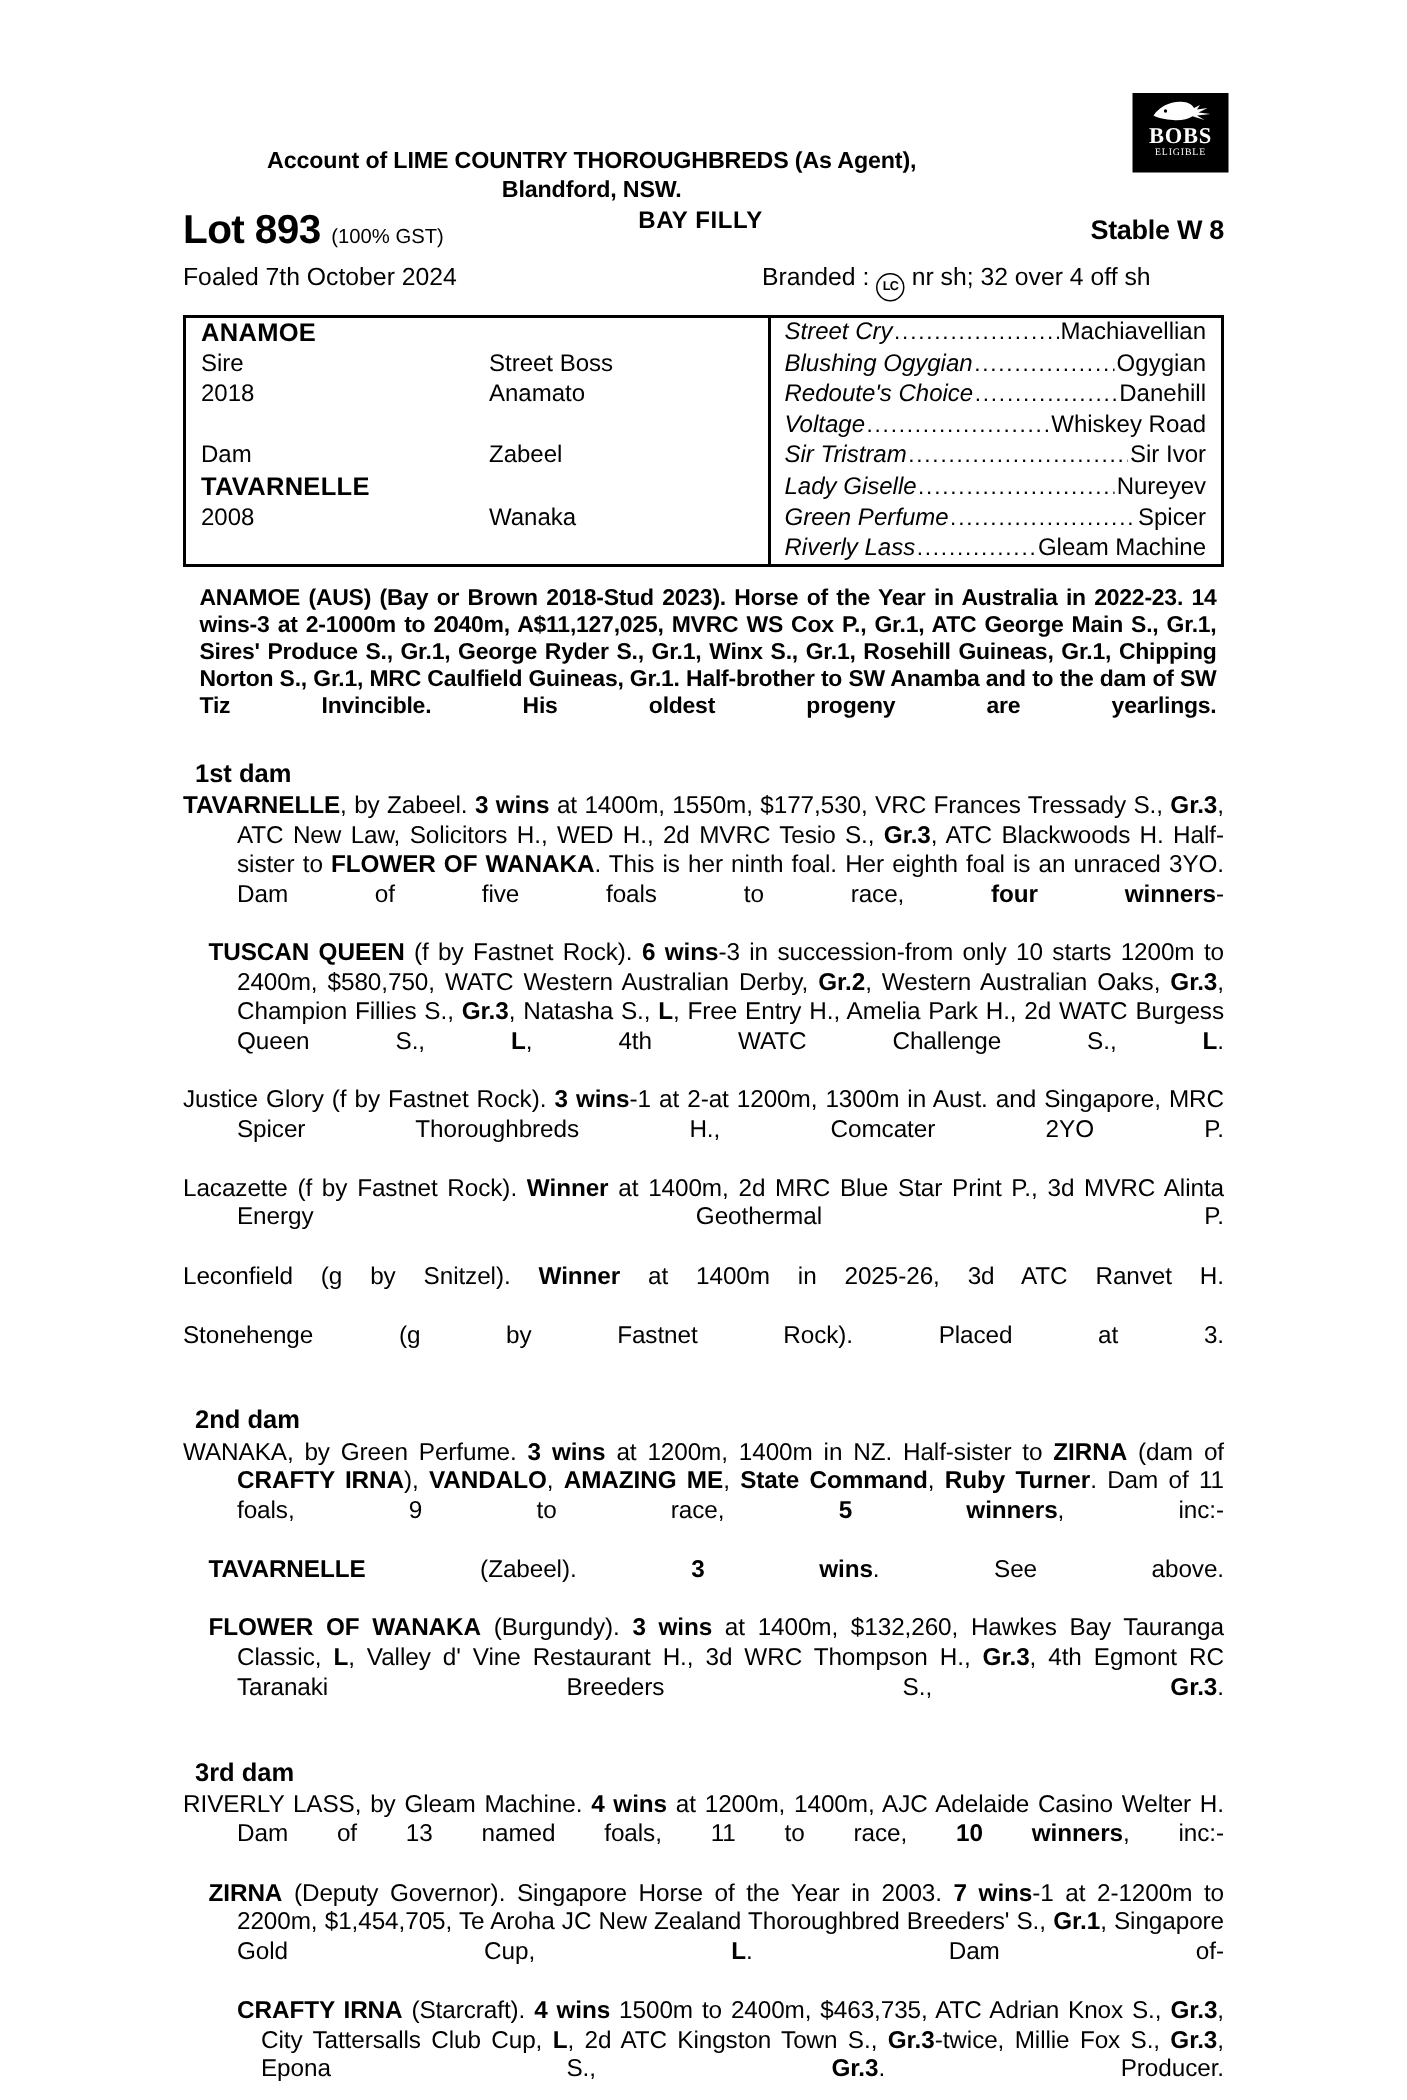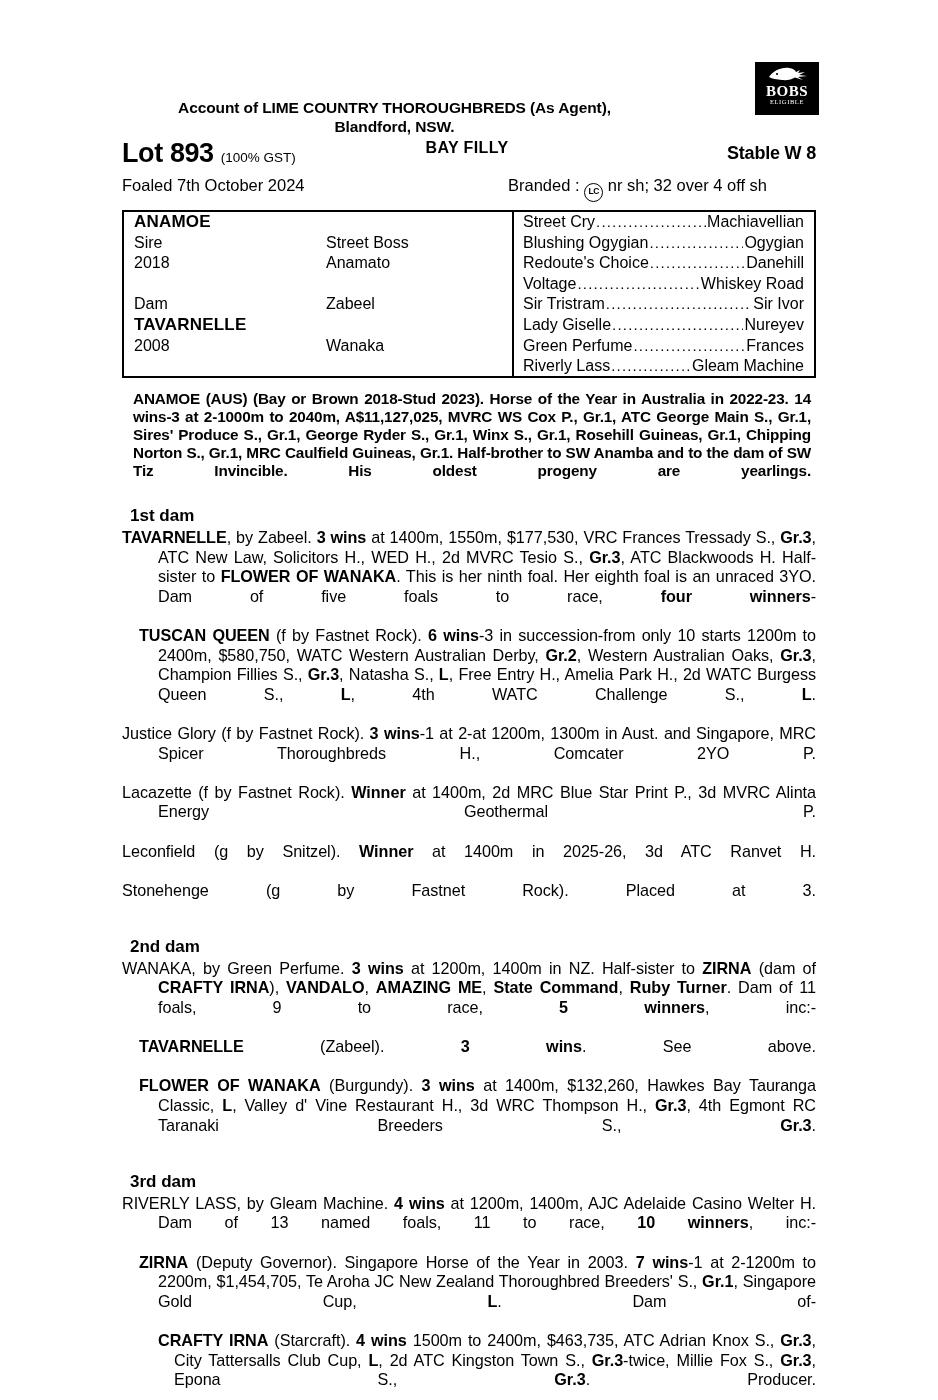--- a/index.html
+++ b/index.html
@@ -71,21 +71,21 @@
   .ped .left{position:absolute; left:0; top:0; width:388px; height:100%;}
   .ped .right{position:absolute; left:389px; top:0; right:0; height:100%;}
   .prow{height:20.6px; line-height:20.6px; font-size:16px; position:relative;}
   .pl-a{position:absolute; left:10px; white-space:nowrap;}
   .pl-b{position:absolute; left:202px; white-space:nowrap;}
   .pname{font-weight:bold; font-size:17px; letter-spacing:.2px;}
   .prow-r{
     height:20.6px; line-height:20.6px; font-size:16px;
     display:flex; align-items:baseline; padding:0 10px 0 10px; white-space:nowrap;
   }
-  .prow-r .a{flex:0 0 auto;}
+  .prow-r .a{flex:0 0 auto;font-style:italic;}
   .prow-r .dots{
     flex:1 1 auto; overflow:hidden; margin:0 1px;
     letter-spacing:1.2px; font-size:15px;
     white-space:nowrap;
   }
   .prow-r .b{flex:0 0 auto;}
 
   
   .sirepara{
     position:absolute; left:133px; top:390px; width:678px;
@@ -206,21 +206,21 @@
           <span class="b">Sir Ivor</span>
         </div>
         <div class="prow-r">
           <span class="a">Lady Giselle</span>
           <span class="dots">......................................................................</span>
           <span class="b">Nureyev</span>
         </div>
         <div class="prow-r">
           <span class="a">Green Perfume</span>
           <span class="dots">......................................................................</span>
-          <span class="b">Frances</span>
+          <span class="b">Spicer</span>
         </div>
         <div class="prow-r">
           <span class="a">Riverly Lass</span>
           <span class="dots">......................................................................</span>
           <span class="b">Gleam Machine</span>
         </div>
       </div>
   </div>
 
   <div class="sirepara">ANAMOE (AUS) (Bay or Brown 2018-Stud 2023). Horse of the Year in Australia in 2022-23. 14 wins-3 at 2-1000m to 2040m, A$11,127,025, MVRC WS Cox P., Gr.1, ATC George Main S., Gr.1, Sires' Produce S., Gr.1, George Ryder S., Gr.1, Winx S., Gr.1, Rosehill Guineas, Gr.1, Chipping Norton S., Gr.1, MRC Caulfield Guineas, Gr.1. Half-brother to SW Anamba and to the dam of SW Tiz Invincible. His oldest progeny are yearlings.</div>

